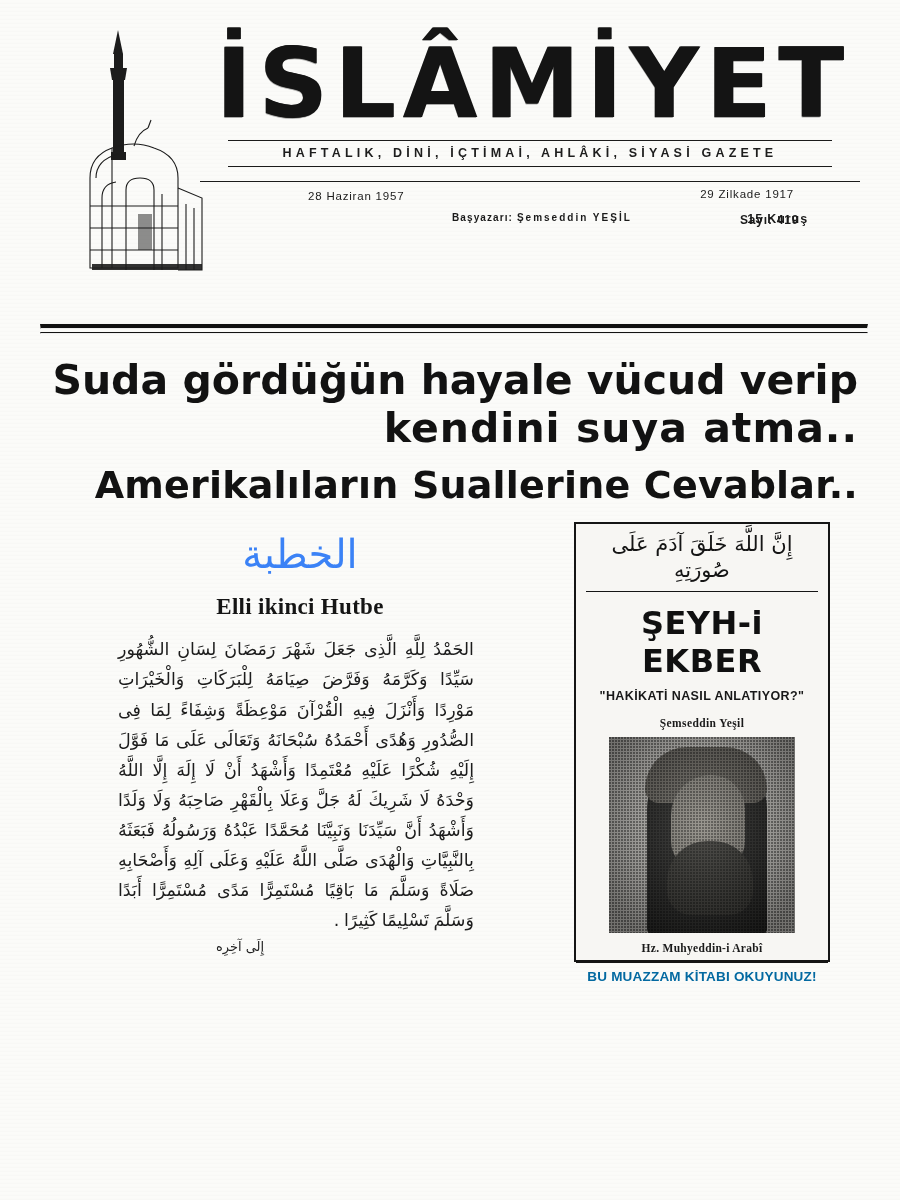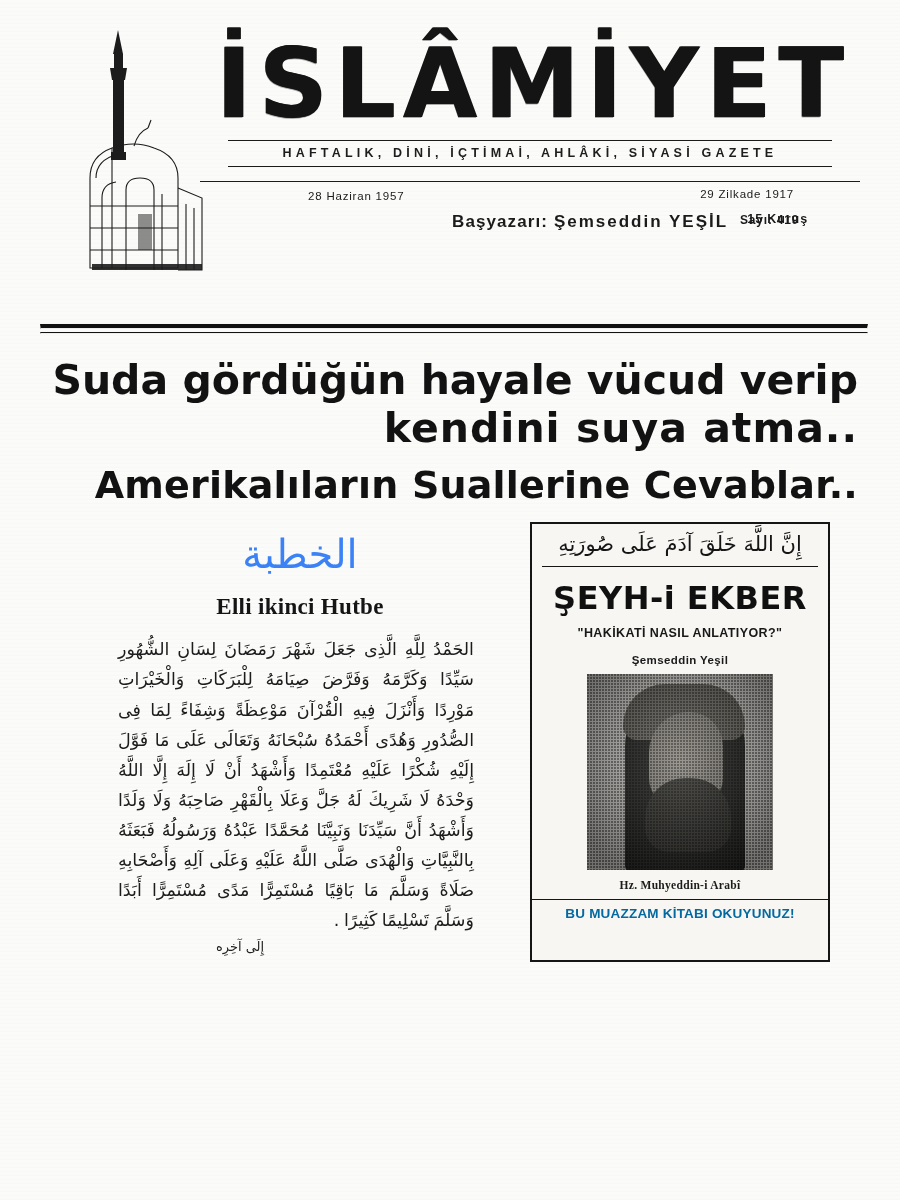--- a/index.html
+++ b/index.html
@@ -123,21 +123,21 @@
   .infoline .right-date {
     position: absolute;
     right: 66px;
     top: 6px;
     letter-spacing: .8px;
   }
   .infoline .editor {
     position: absolute;
     left: 252px;
     top: 30px;
-    font-size: 17px;
+    font-size: 10px;
     letter-spacing: 1.1px;
     font-weight: 600;
   }
   .infoline .editor b { font-weight: 700; letter-spacing: 2px; }
   .infoline .issue {
     position: absolute;
     left: 540px;
     top: 31px;
     font-size: 12px;
     letter-spacing: .8px;
@@ -226,21 +226,21 @@
     font-size: 13px;
     color: #222;
     margin: 4px 120px 0 0;
   }
 
   
   .ad-box {
     position: absolute;
     right: 38px;
     top: -8px;
-    width: 300px;
+    width: 256px;
     height: 440px;
     border: 2px solid #151515;
     background: #f7f6f3;
     box-sizing: border-box;
     text-align: center;
     padding: 6px 8px 0;
   }
   .ad-arabic {
     font-family: "DejaVu Sans", sans-serif;
     direction: rtl;
@@ -262,21 +262,21 @@
   }
   .ad-sub {
     font-family: "Liberation Sans", sans-serif;
     font-weight: bold;
     font-size: 12.5px;
     color: #181818;
     margin-top: 9px;
     letter-spacing: .4px;
   }
   .ad-author {
-    font-family: Liberation Sans, sans-serif;
+    font-family: Liberation Serif, serif;
     font-weight: bold;
     font-size: 11.5px;
     color: #1a1a1a;
     margin-top: 14px;
     letter-spacing: .4px;
   }
   .portrait {
     margin: 8px auto 0;
     width: 186px;
     height: 196px;

